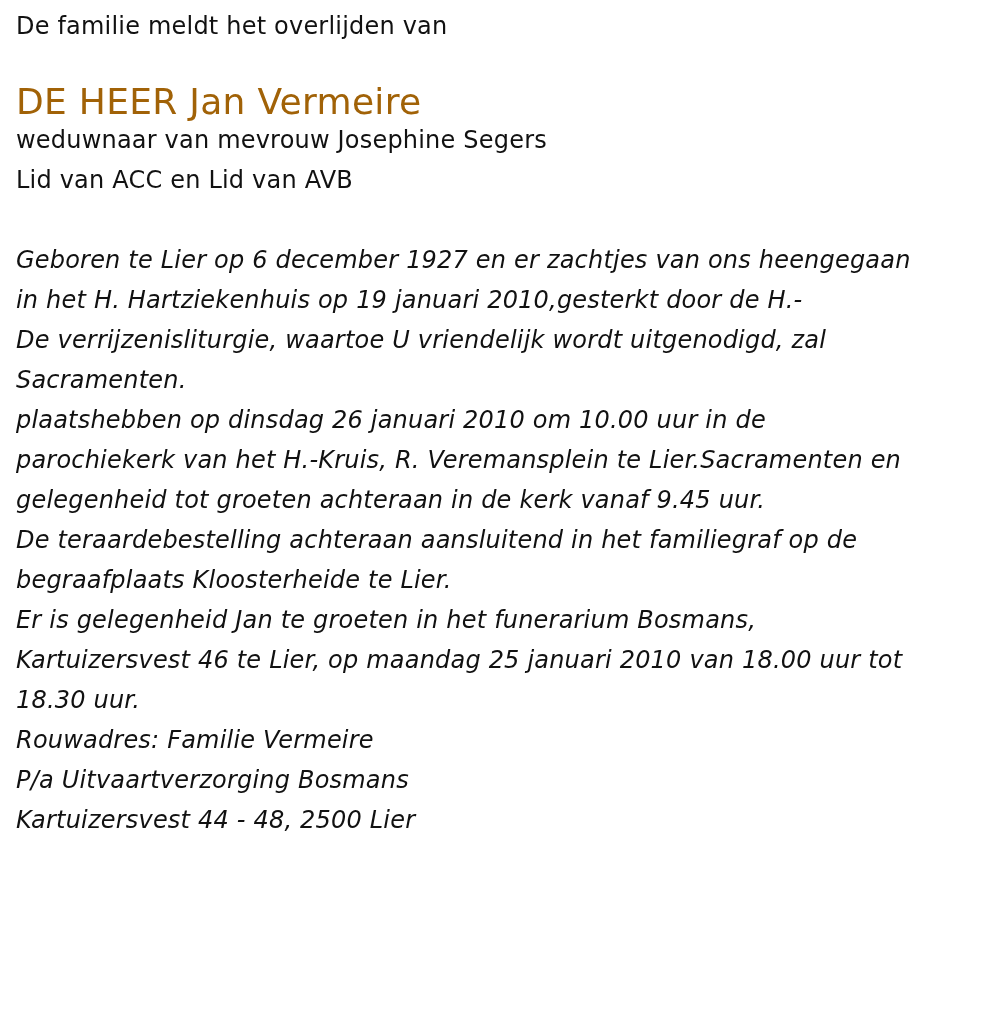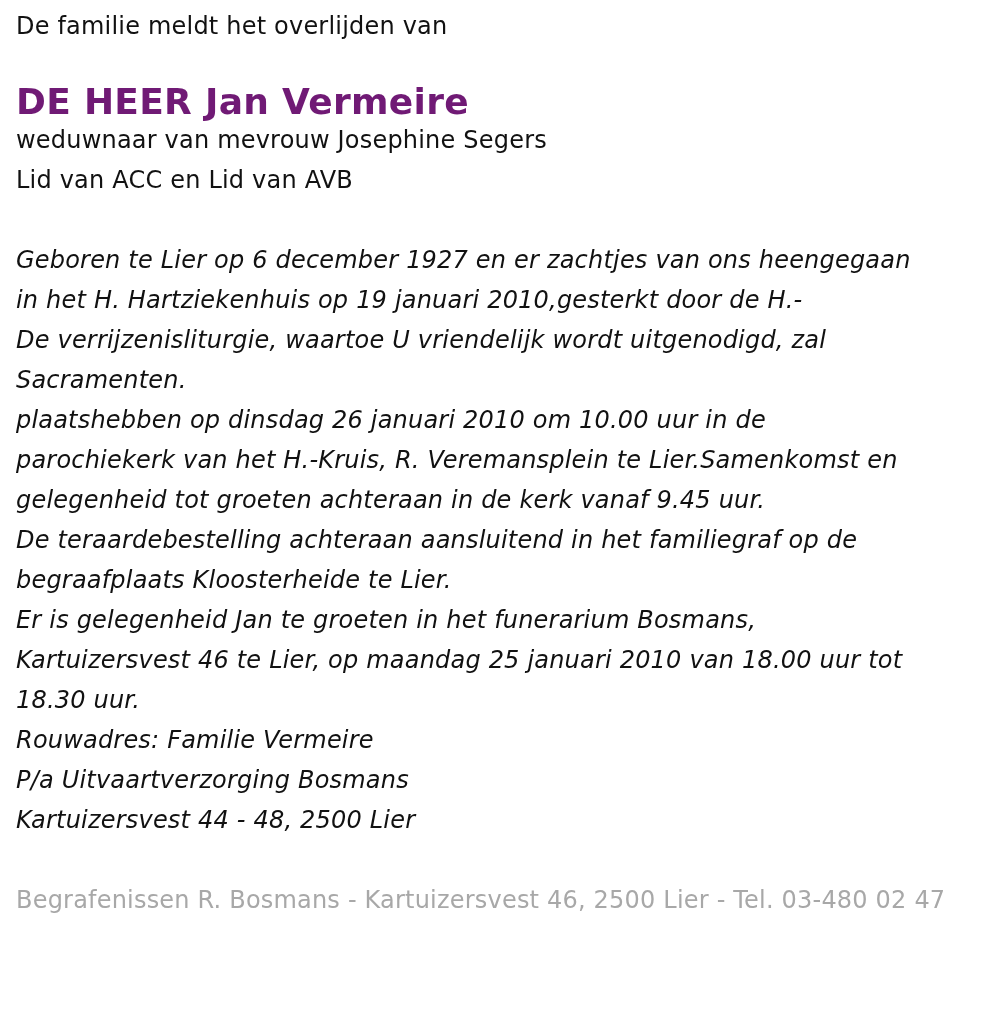--- a/index.html
+++ b/index.html
@@ -20,24 +20,24 @@
       letter-spacing: 0.2px;
     }
     .intro {
       line-height: 36px;
       height: 36px;
       margin: 0;
     }
     .name {
       margin: 38px 0 0 0;
       font-size: 36px;
-      font-weight: bold;
+      font-weight: normal;
       line-height: 40px;
       letter-spacing: 0.3px;
-      color: #701a75;
+      color: #a16207;
     }
     .lines p {
       margin: 0;
       line-height: 40px;
       height: 40px;
       white-space: nowrap;
     }
     .subtitles { margin-top: -2px; }
     .body-text { margin-top: 40px; font-style: italic; }
     .body-text p { line-height: 40px; margin: 0; }
@@ -60,26 +60,25 @@
     <p>weduwnaar van mevrouw Josephine Segers</p>
     <p>Lid van ACC en Lid van AVB</p>
   </div>
 
   <div class="lines body-text">
     <p>Geboren te Lier op 6 december 1927 en er zachtjes van ons heengegaan</p>
     <p>in het H. Hartziekenhuis op 19 januari 2010,gesterkt door de H.-</p>
     <p>De verrijzenisliturgie, waartoe U vriendelijk wordt uitgenodigd, zal</p>
     <p>Sacramenten.</p>
     <p>plaatshebben op dinsdag 26 januari 2010 om 10.00 uur in de</p>
-    <p>parochiekerk van het H.-Kruis, R. Veremansplein te Lier.Samenkomst en</p>
+    <p>parochiekerk van het H.-Kruis, R. Veremansplein te Lier.Sacramenten en</p>
     <p>gelegenheid tot groeten achteraan in de kerk vanaf 9.45 uur.</p>
     <p>De teraardebestelling achteraan aansluitend in het familiegraf op de</p>
     <p>begraafplaats Kloosterheide te Lier.</p>
     <p>Er is gelegenheid Jan te groeten in het funerarium Bosmans,</p>
     <p>Kartuizersvest 46 te Lier, op maandag 25 januari 2010 van 18.00 uur tot</p>
     <p>18.30 uur.</p>
     <p>Rouwadres: Familie Vermeire</p>
     <p>P/a Uitvaartverzorging Bosmans</p>
     <p>Kartuizersvest 44 - 48, 2500 Lier</p>
   </div>
 
-  <div class="footer">Begrafenissen R. Bosmans - Kartuizersvest 46, 2500 Lier - Tel. 03-480 02 47</div>
 </div>
 
 </body></html>

